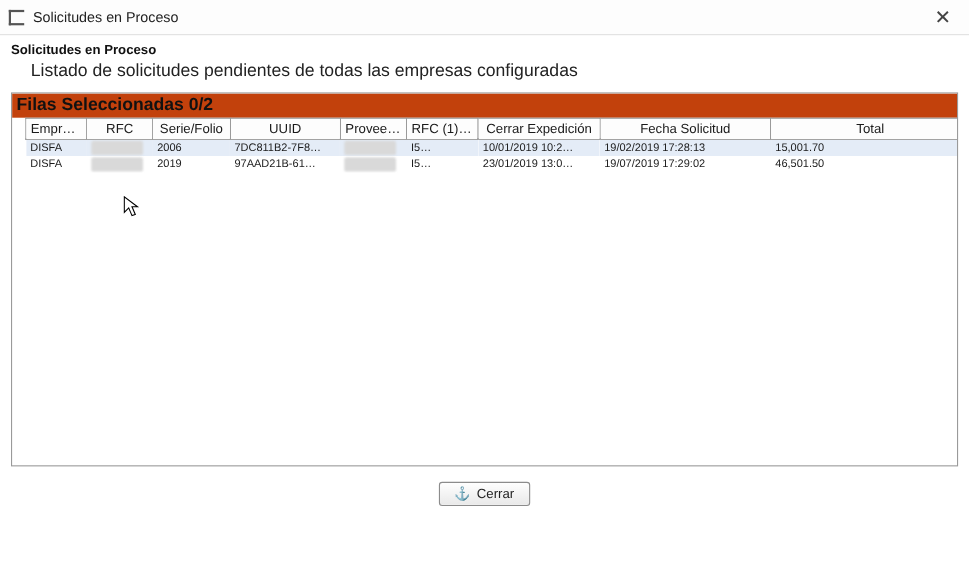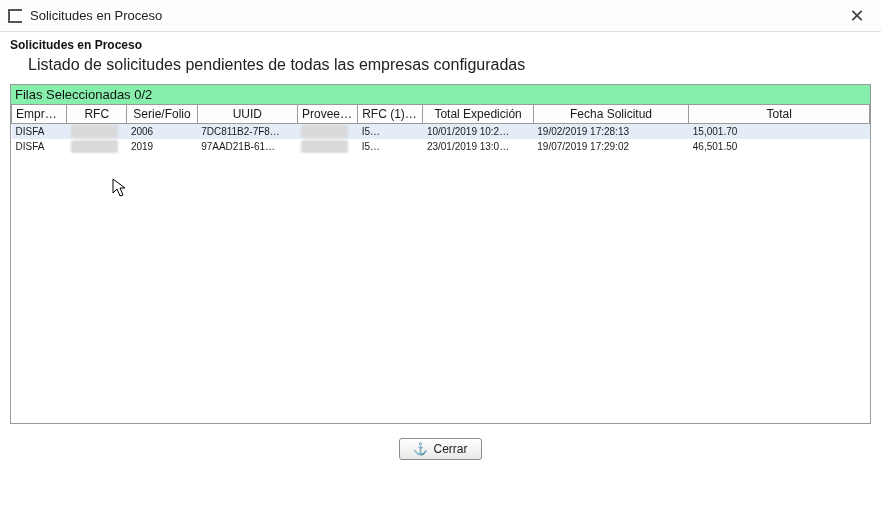--- a/index.html
+++ b/index.html
@@ -70,28 +70,30 @@
     }
     .table-container {
       margin: 0 10px;
       border: 1px solid #9a9a9a;
       background: #fff;
       height: 340px;
       overflow: hidden;
     }
     .selection-info {
       padding: 2px 4px;
-      font-size: 13px;
+      font-size: 16px;
       color: #111;
-      background: #86efac;
+      background: #c2410c;
+      font-weight: bold;
     }
     table {
       width: 100%;
       border-collapse: collapse;
       table-layout: fixed;
+      margin-left: 12px;
     }
     th {
       border: 1px solid #9a9a9a;
       padding: 2px 4px;
       font-weight: 400;
       font-size: 12px;
       text-align: center;
       background: #fdfdfd;
       white-space: nowrap;
       overflow: hidden;
@@ -198,21 +200,21 @@
         <tr>
           <th class="sortable">Empresa</th>
           <th class="sortable">RFC</th>
           <th class="sortable">Serie/Folio</th>
           <th class="sortable">UUID</th>
           <th class="sortable">Proveedor</th>
           <th class="sortable">
             <span>RFC (1)</span>
             <span class="sort-arrow">▼</span>
           </th>
-          <th class="sortable">Total Expedición</th>
+          <th class="sortable">Cerrar Expedición</th>
           <th class="sortable">Fecha Solicitud</th>
           <th class="sortable">Total</th>
         </tr>
       </thead>
       <tbody>
         <tr class="row-selected">
           <td>DISFA</td>
           <td><span class="blurcell">x</span></td>
           <td>2006</td>
           <td>7DC811B2-7F8…</td>

